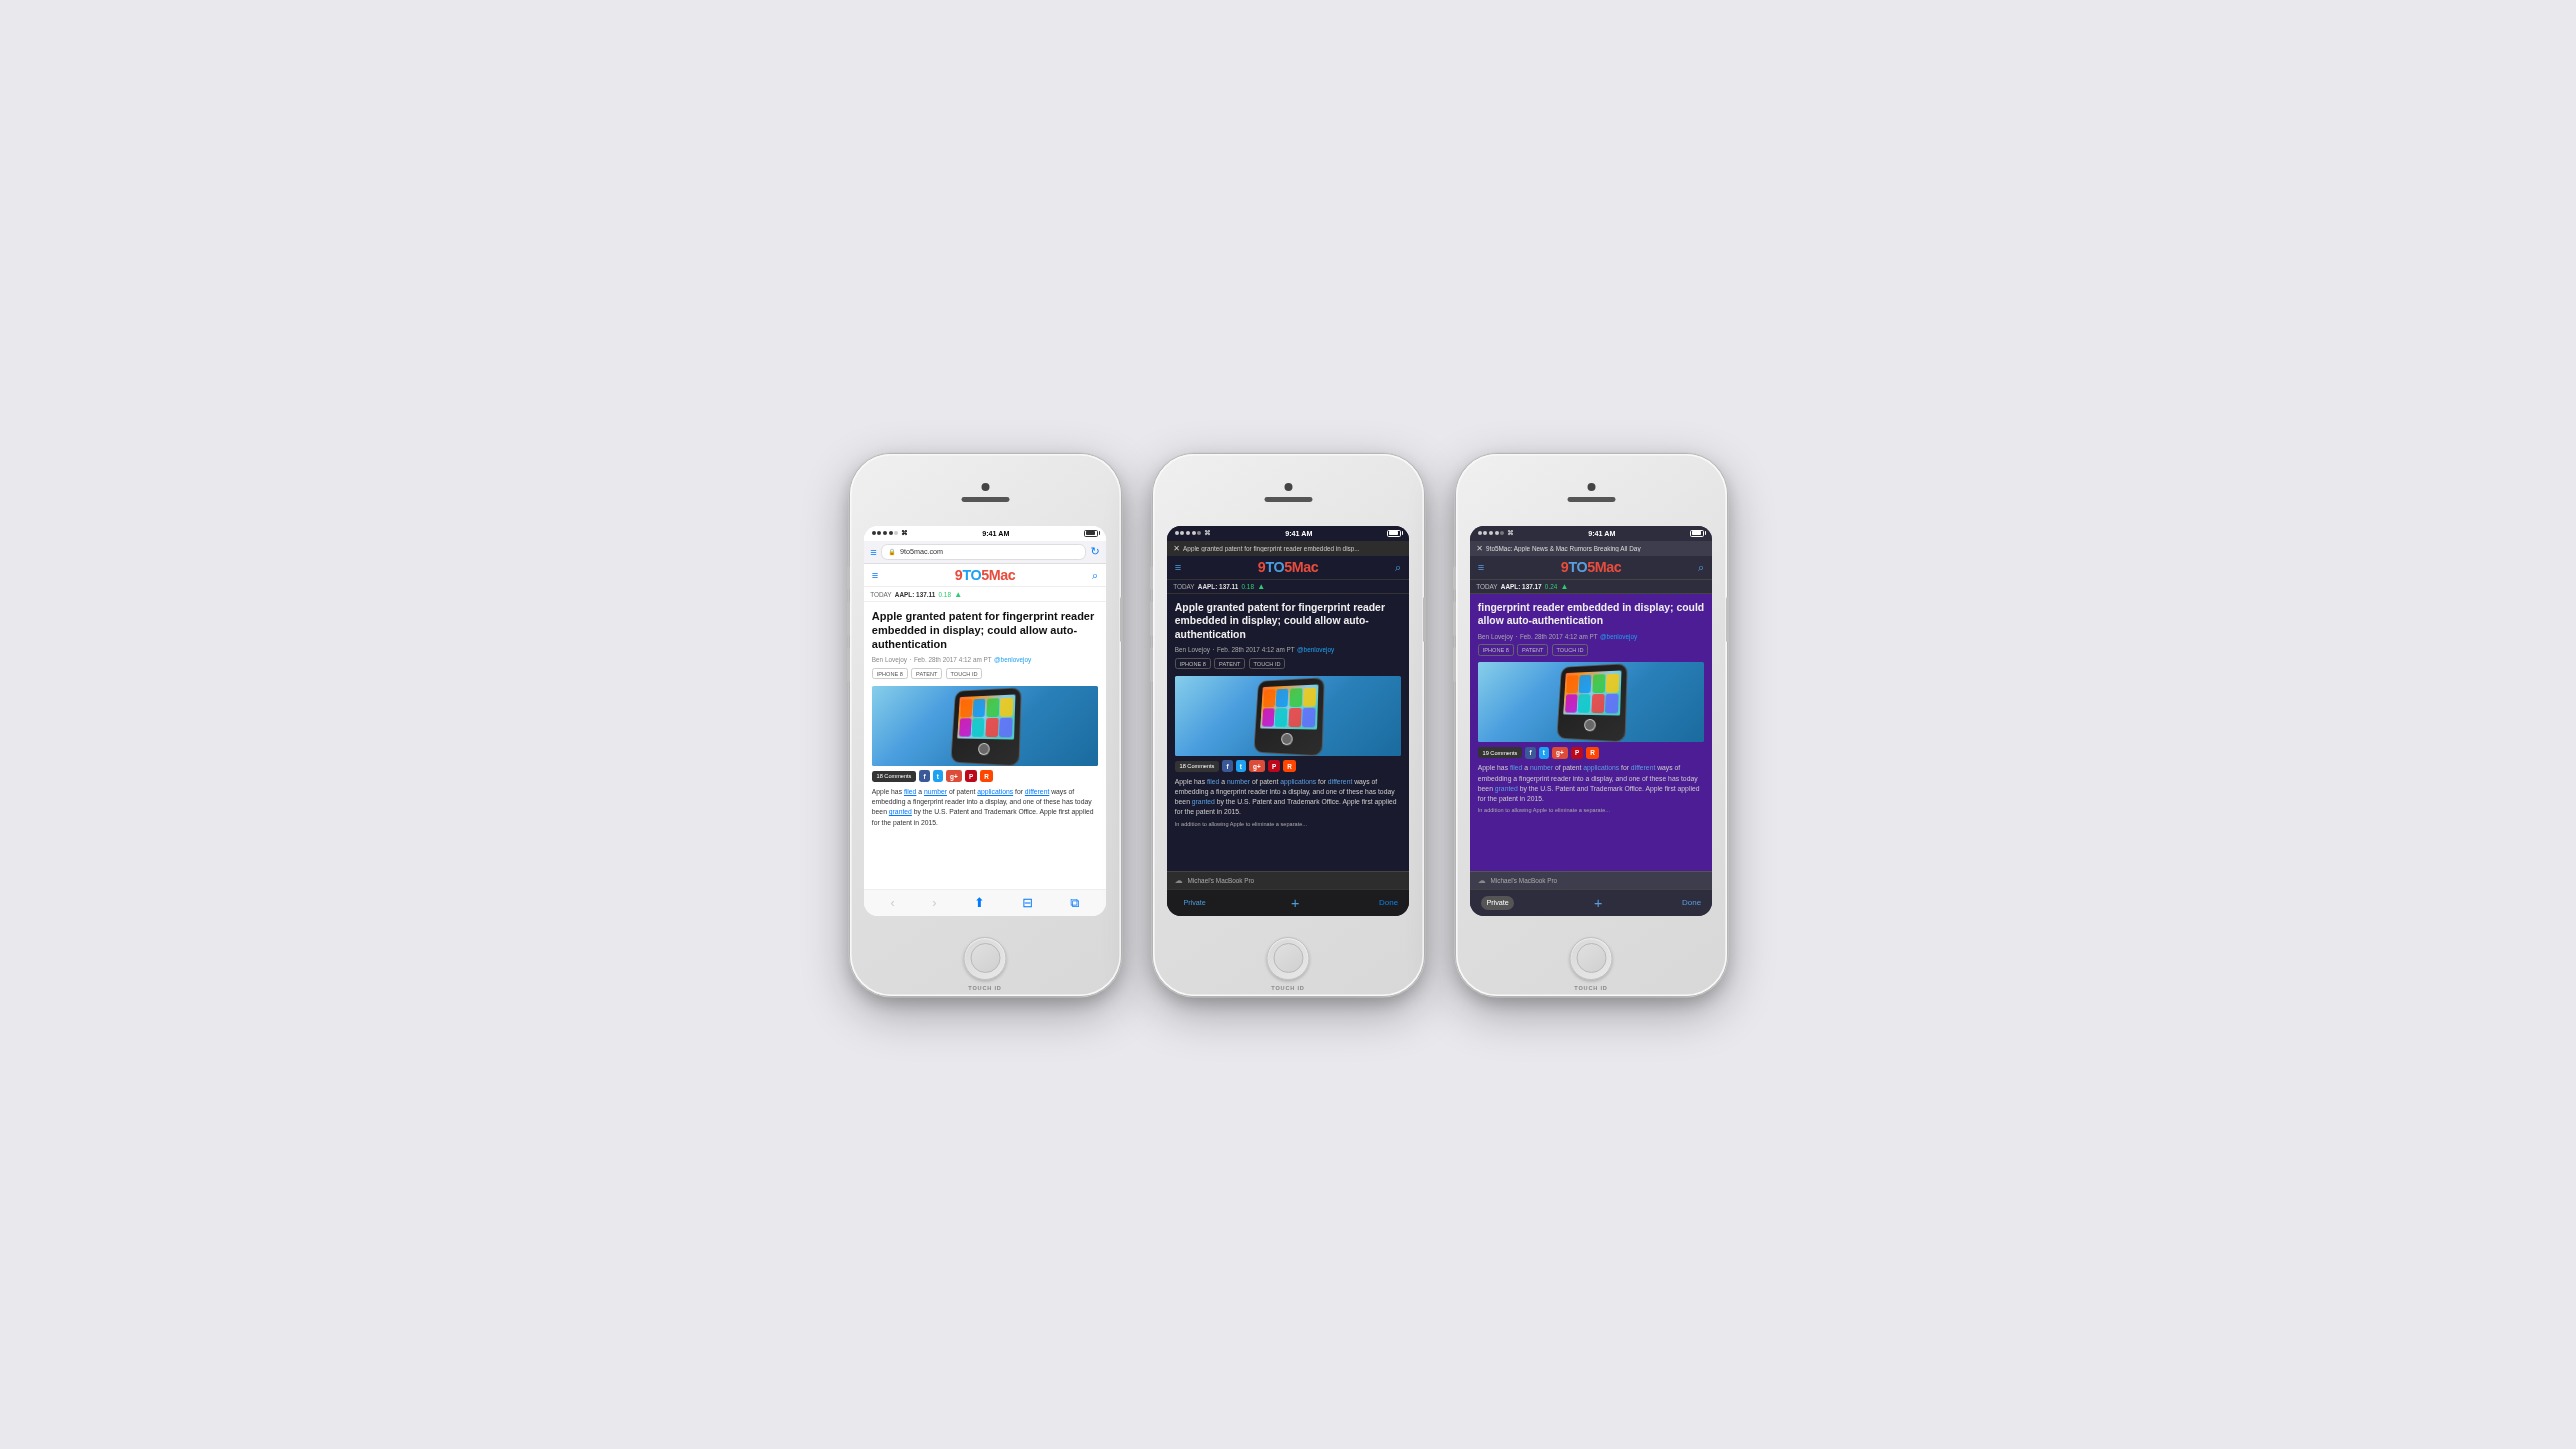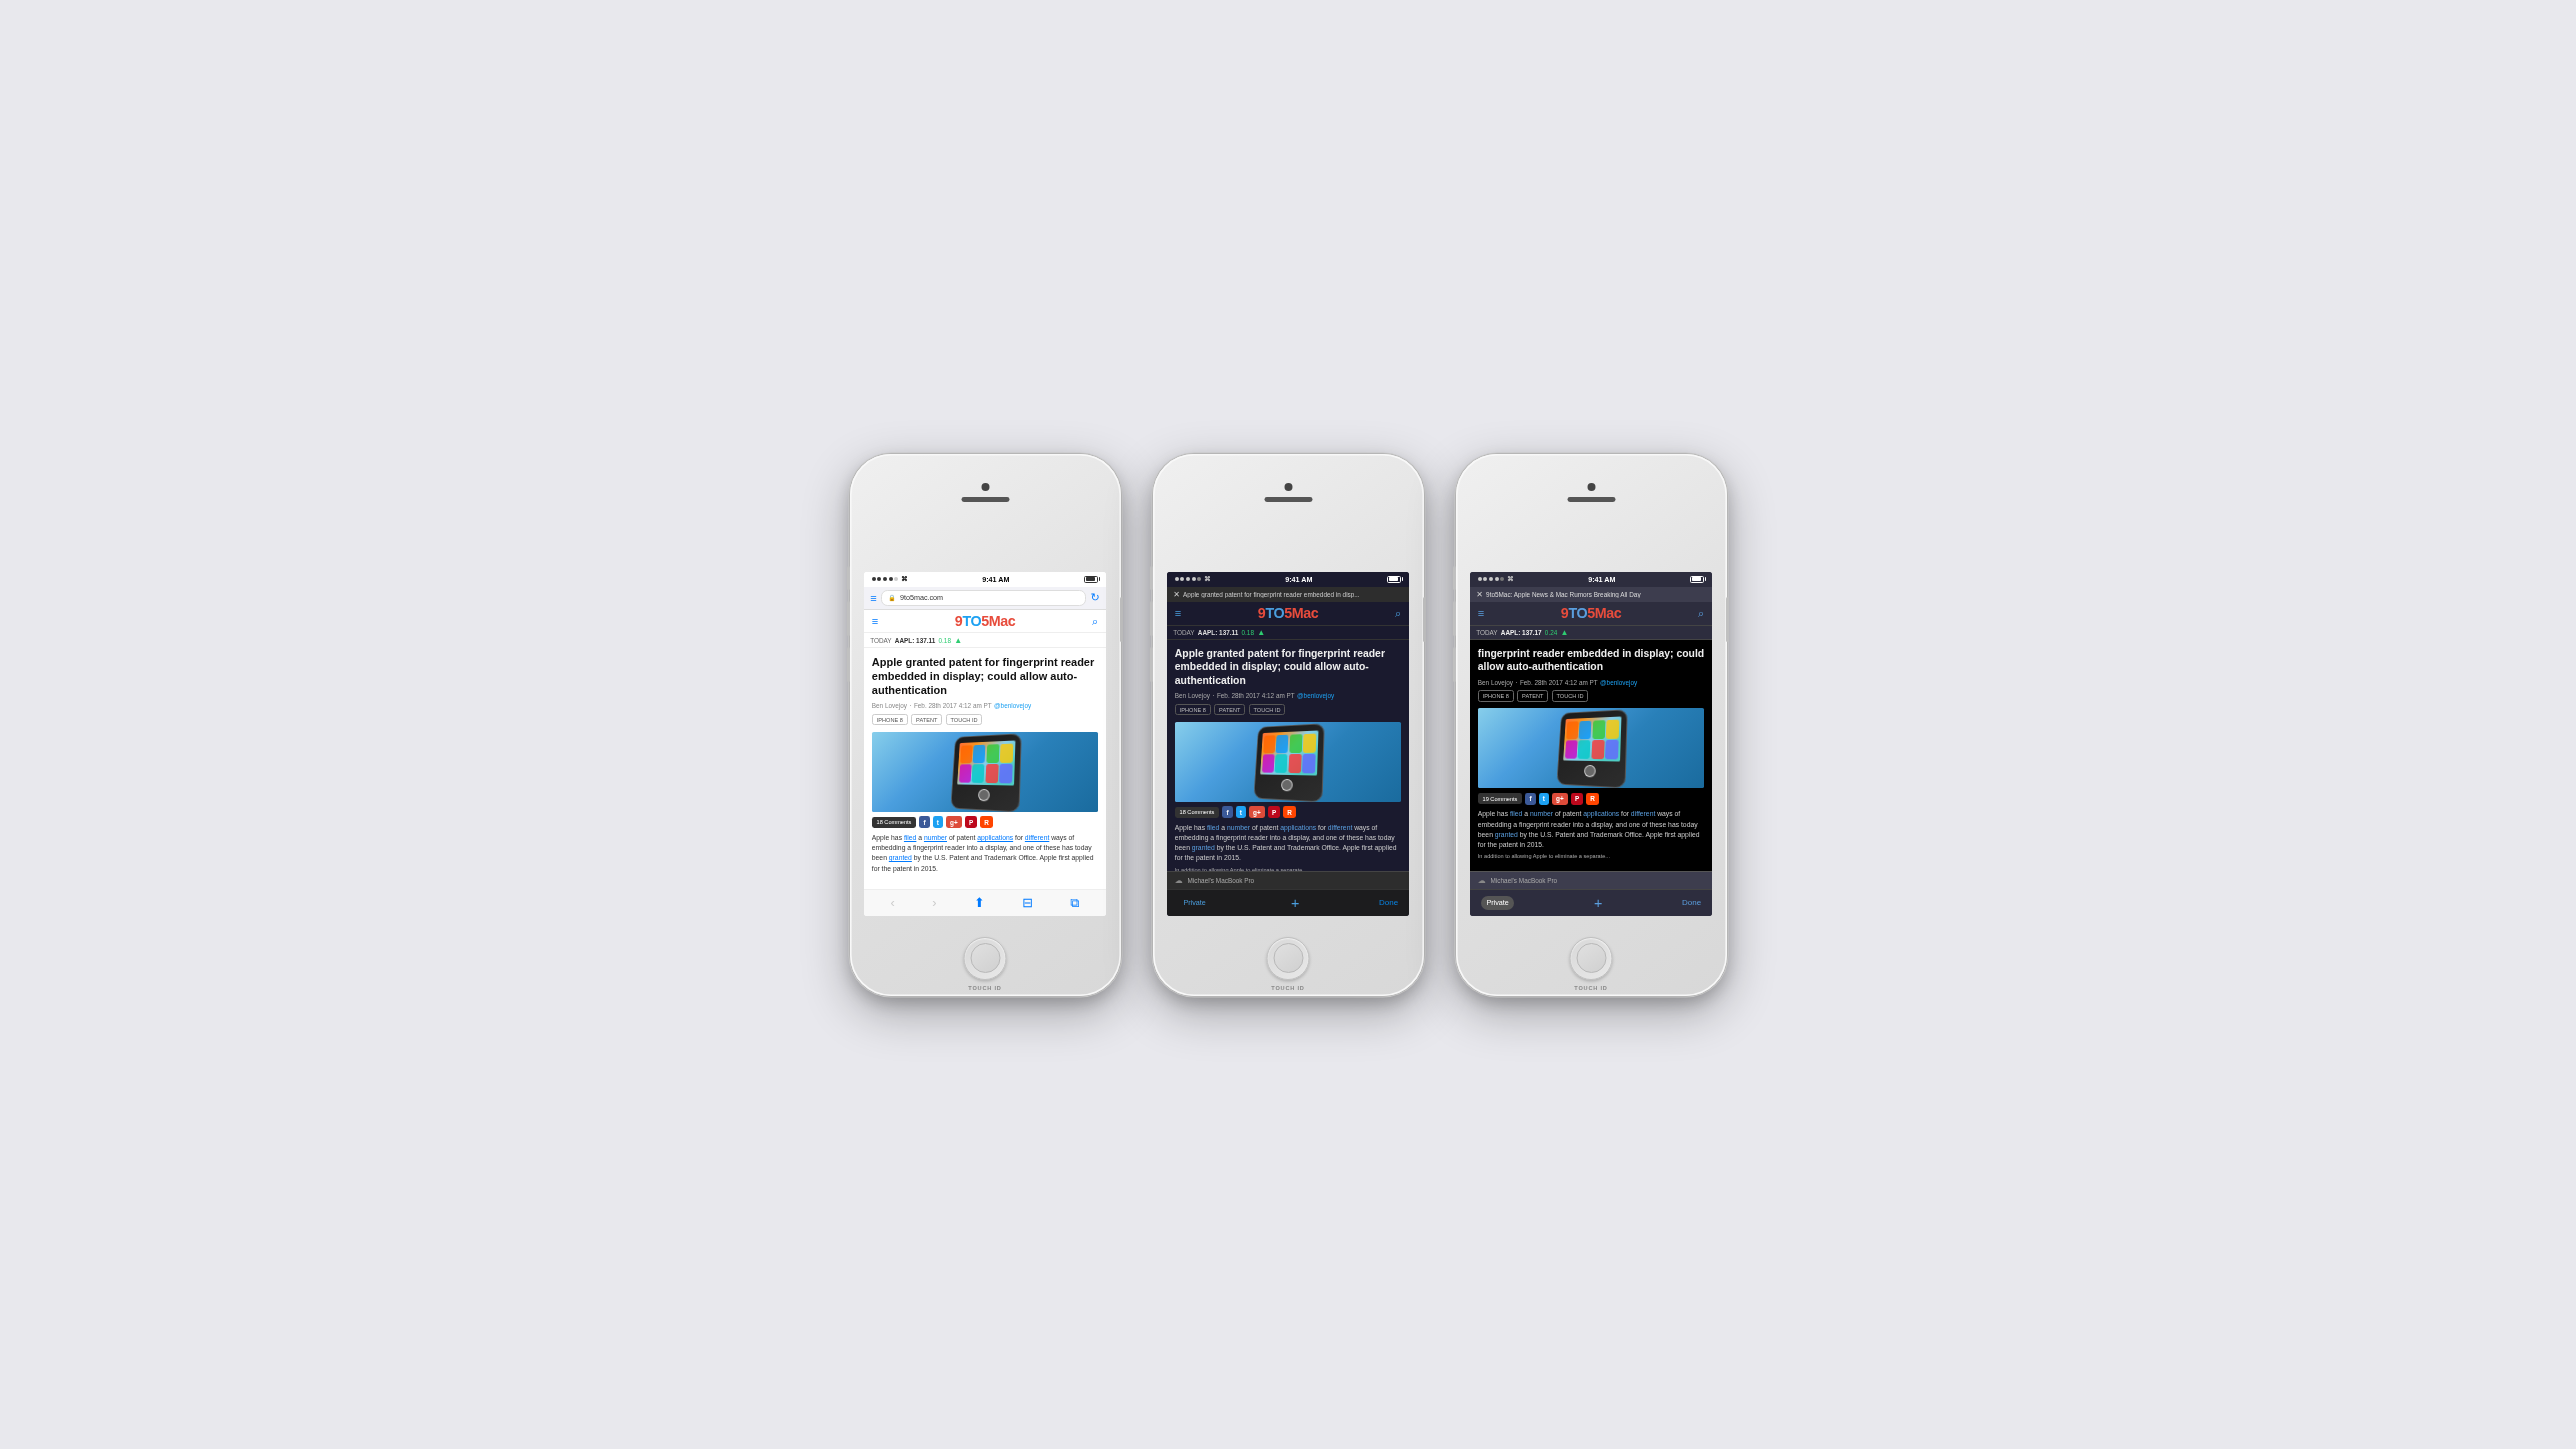--- a/index.html
+++ b/index.html
@@ -130,26 +130,25 @@
       font-weight: 600;
       color: #888;
       letter-spacing: 0.8px;
       white-space: nowrap;
     }
 
     
     .iphone-screen {
       flex: 1;
       background: white;
-      border-radius: 3px;
+      border-radius: 14px;
       overflow: hidden;
       display: flex;
       flex-direction: column;
       position: relative;
-      margin-top: 46px;
     }
 
     
     .screen1 { background: white; }
 
     
     .status-bar {
       display: flex;
       align-items: center;
       justify-content: space-between;
@@ -677,21 +676,21 @@
         <span style="font-size:11px; color:#5a9ede;">⌕</span>
       </div>
 
       <div class="ticker-bar" style="background:#2d2d3e; border-bottom: 0.8px solid #444;">
         <span class="ticker-today" style="color:#bbb;">TODAY</span>
         <span class="ticker-stock" style="color:#eee;">AAPL: 137.17</span>
         <span class="ticker-change">0.24</span>
         <span class="ticker-arrow">▲</span>
       </div>
 
-      <div class="article-content" style="background:#000000; flex:1; overflow:hidden;">
+      <div class="article-content" style="background:#4c1d95; flex:1; overflow:hidden;">
         <div class="article-title" style="color:#eee; font-size:10.4px;">fingerprint reader embedded in display; could allow auto-authentication</div>
         <div class="article-meta" style="color:#aaa;">
           <span>Ben Lovejoy</span>
           <span>·</span>
           <span>Feb. 28th 2017 4:12 am PT</span>
           <span style="color:#1da1f2;">@benlovejoy</span>
         </div>
         <div class="article-tags">
           <span class="tag" style="border-color:#666; color:#bbb;">IPHONE 8</span>
           <span class="tag" style="border-color:#666; color:#bbb;">PATENT</span>

